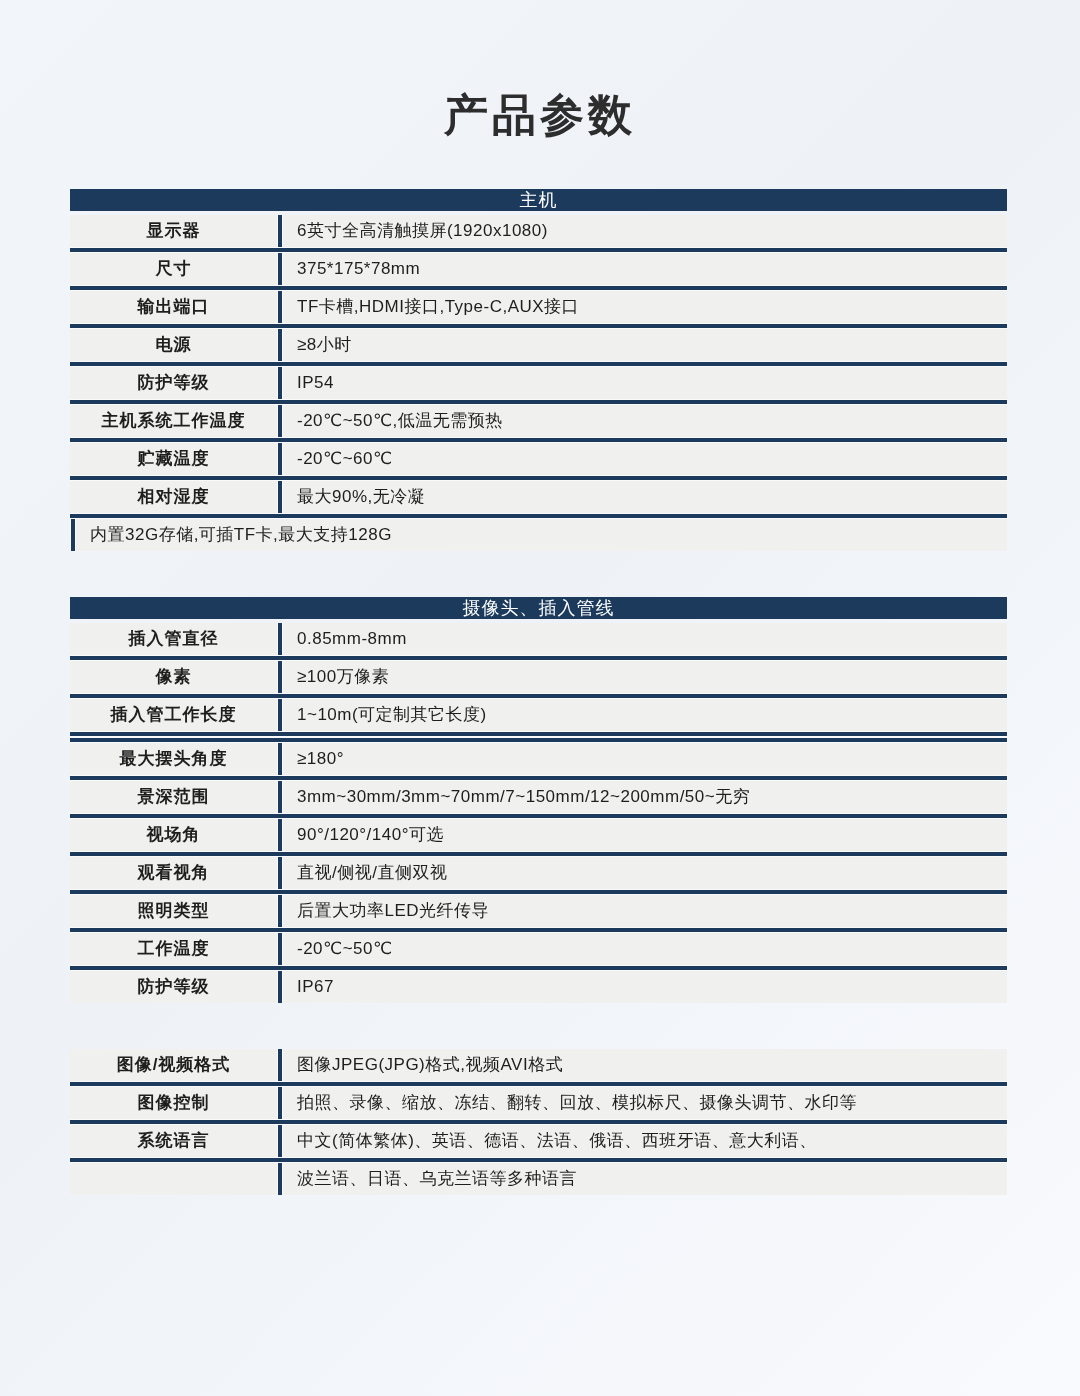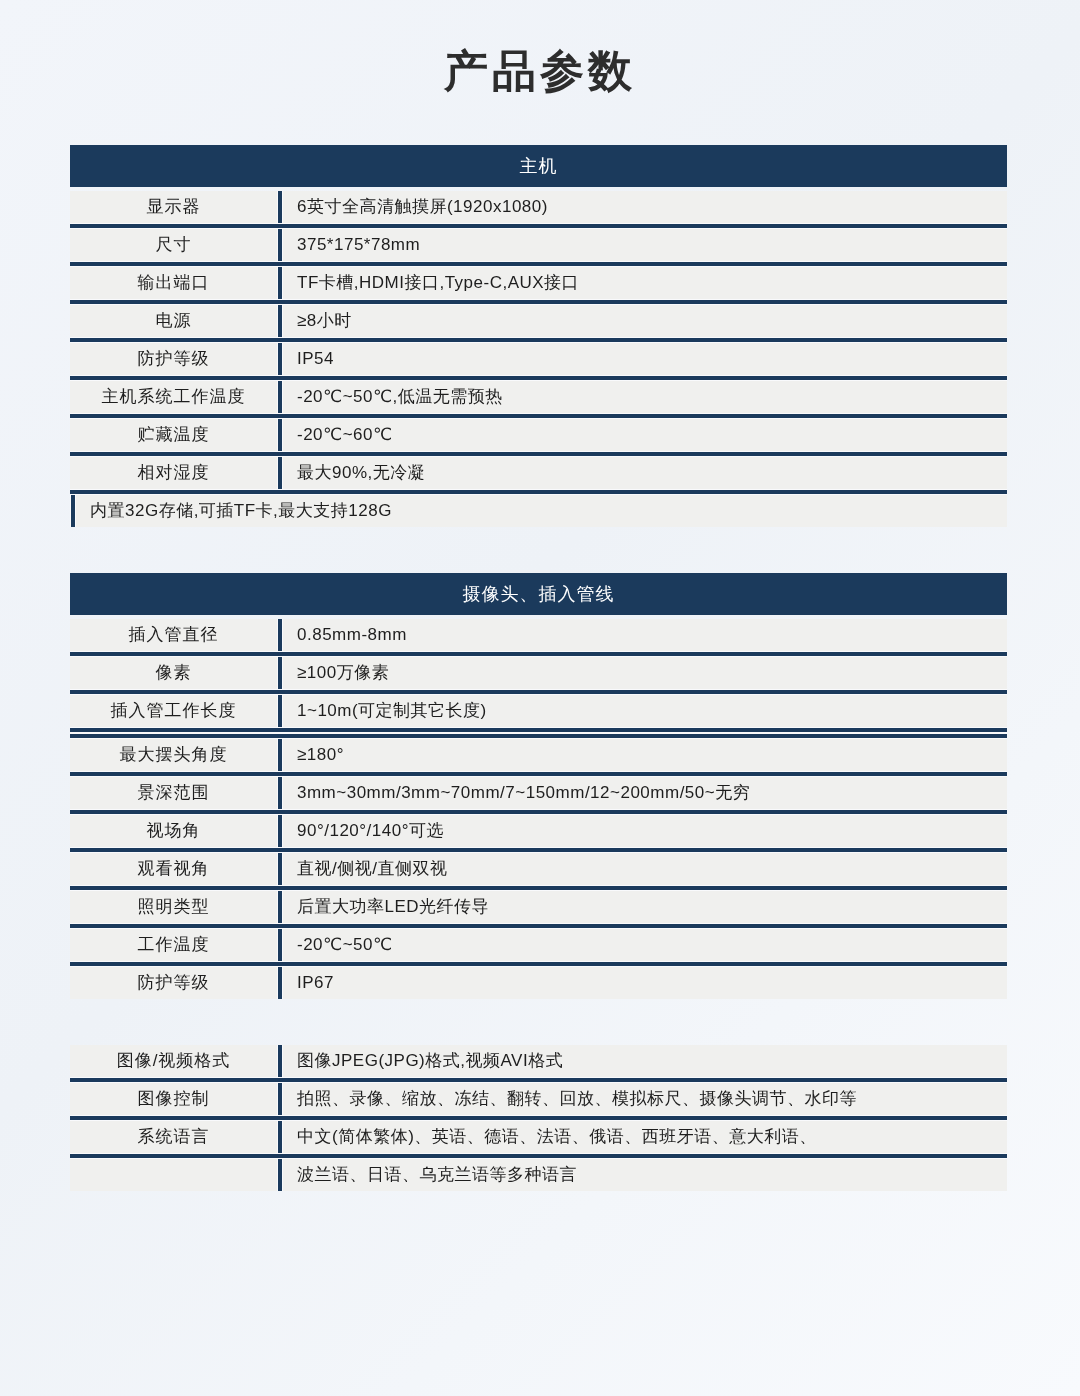--- a/index.html
+++ b/index.html
@@ -3,36 +3,36 @@
 <meta charset="utf-8">
 <style>
   * { margin: 0; padding: 0; box-sizing: border-box; }
   html, body { width: 1080px; height: 1396px; overflow: hidden; }
   body {
     font-family: "Liberation Sans", "DejaVu Sans", sans-serif;
     background: linear-gradient(135deg, #f2f5fa 0%, #eef2f7 45%, #f8fafd 100%);
     color: #1e1e1e;
   }
   .page-title {
-    padding-top: 46px;
+    padding-top: 90px;
     text-align: center;
     font-size: 44px;
     font-weight: 700;
     letter-spacing: 4px;
     color: #2d2d2d;
     line-height: 1.15;
   }
   .spec-table {
     width: 937px;
     margin-left: 70px;
   }
   .spec-table.first { margin-top: 48px; }
   .spec-table.next  { margin-top: 46px; }
   .t-header {
-    height: 42px;
+    height: 22px;
     background: #1b3a5c;
     color: #ffffff;
     font-size: 18px;
     letter-spacing: 1px;
     display: flex;
     align-items: center;
     justify-content: center;
   }
   .t-body { margin-top: 4px; }
   .t-row { display: flex; height: 32px; }
@@ -41,20 +41,21 @@
     display: flex;
     align-items: center;
     font-size: 17px;
     color: #1e1e1e;
   }
   .cell.label {
     width: 207px;
     justify-content: center;
     text-align: center;
     letter-spacing: 1px;
+    font-weight: bold;
   }
   .v-divider {
     width: 6px;
     background: #1b3a5c;
     border-left: 1px solid #f9fafc;
     border-right: 1px solid #f9fafc;
   }
   .cell.value {
     flex: 1;
     padding-left: 14px;

